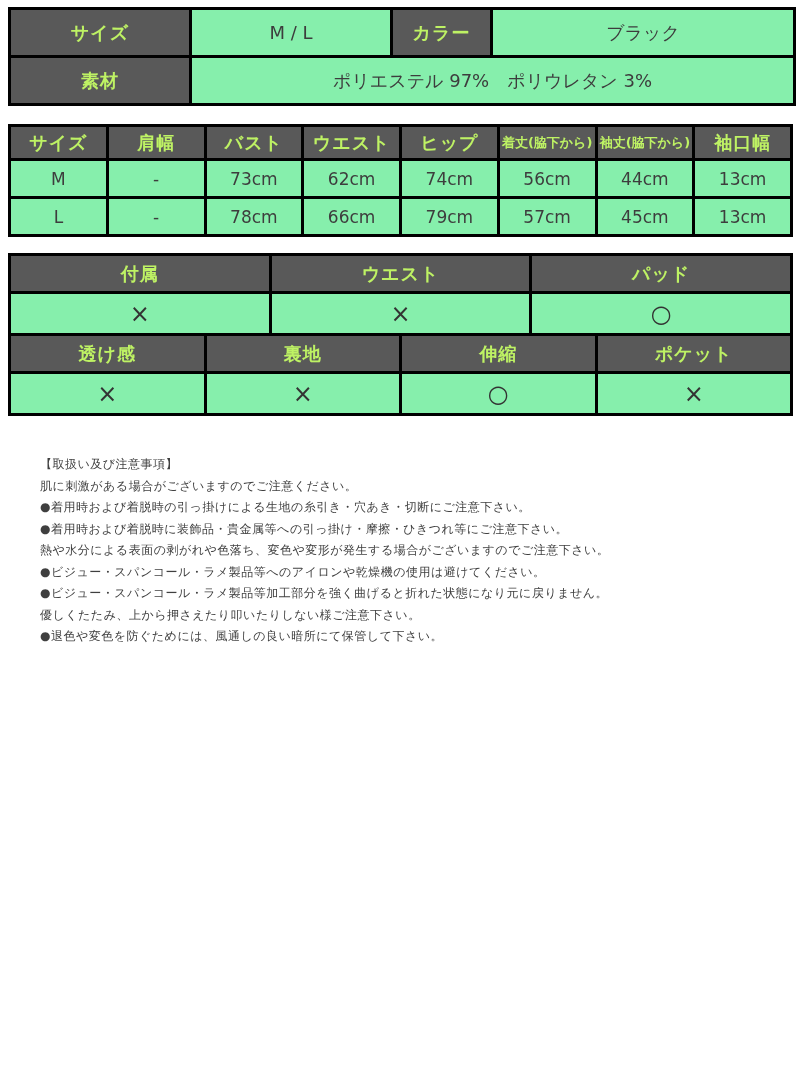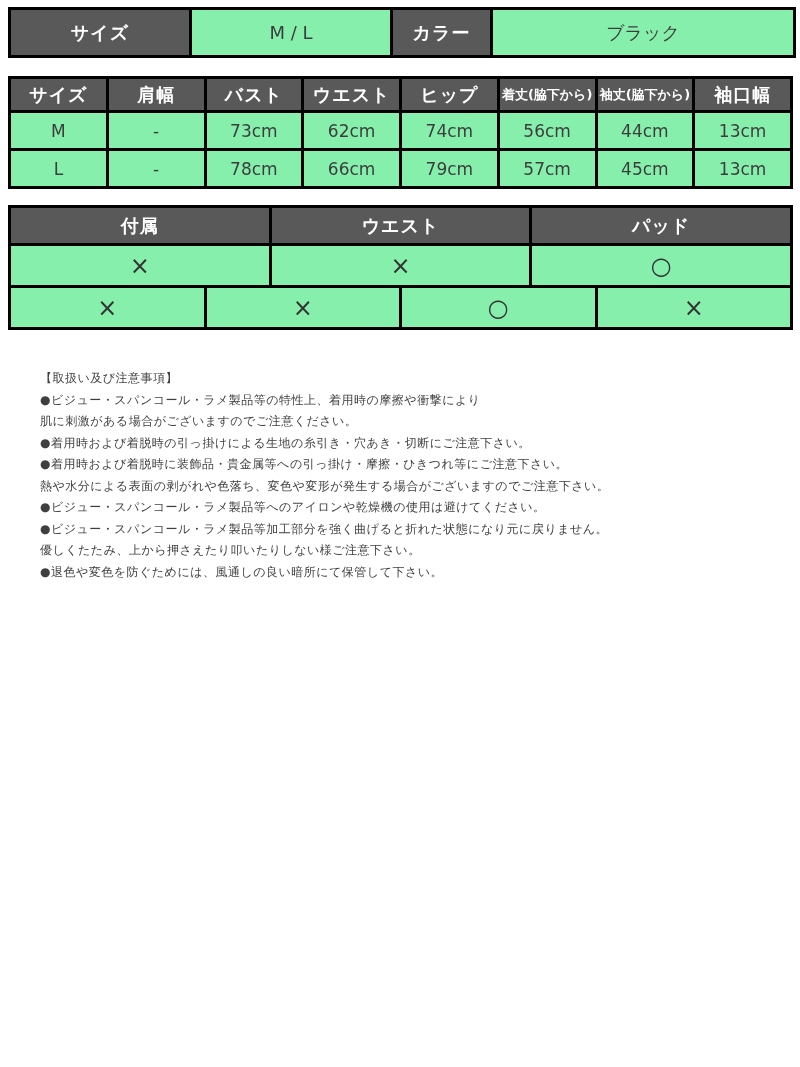--- a/index.html
+++ b/index.html
@@ -20,21 +20,21 @@
   }
   td, th {
     border: 3px solid #000000;
     text-align: center;
     vertical-align: middle;
     padding: 0;
     overflow: hidden;
   }
   th.hd {
     background: #595959;
-    color: #ffffff;
+    color: #bef264;
     font-size: 18px;
     font-weight: bold;
     letter-spacing: 1px;
     text-align: center;
   }
   th.hd.small { font-size: 13px; letter-spacing: 0; }
   td.val { font-size: 18px; color: #3d3d3d; background: #86efac; }
 
   #spec-table tr { height: 48px; }
   #spec-table { margin-bottom: 18px; }
@@ -69,20 +69,24 @@
         <col style="width:201px">
         <col style="width:100px">
         <col style="width:303px">
       </colgroup>
     <tbody>
         <tr>
       <th class="hd">サイズ</th>
       <td class="val">M / L</td>
       <th class="hd">カラー</th>
       <td class="val">ブラック</td>
+    </tr>
+    <tr>
+      <th class="hd">素材</th>
+      <td class="val" colspan="3">ポリエステル 97%　ポリウレタン 3%</td>
     </tr>
   </tbody>
     </table>
 
   <table id="meas-table">
     <tbody>
         <tr class="hrow">
       <th class="hd">サイズ</th>
       <th class="hd">肩幅</th>
       <th class="hd">バスト</th>
@@ -125,32 +129,37 @@
     <tr class="drow">
       <td class="val mark">×</td>
       <td class="val mark">×</td>
       <td class="val mark">○</td>
     </tr>
   </tbody>
     </table>
 
   <table id="feat-b">
     <tbody>
+        <tr class="hrow">
+      <th class="hd">透け感</th>
+      <th class="hd">裏地</th>
+      <th class="hd">伸縮</th>
+      <th class="hd">ポケット</th>
+    </tr>
     <tr class="drow">
       <td class="val mark">×</td>
       <td class="val mark">×</td>
       <td class="val mark">○</td>
       <td class="val mark">×</td>
     </tr>
   </tbody>
     </table>
 
   <div class="notes">
     <div>【取扱い及び注意事項】</div>
-    <div>●ビジュー・スパンコール・ラメ製品等の特性上、着用時の摩擦や衝撃により</div>
     <div>肌に刺激がある場合がございますのでご注意ください。</div>
     <div>●着用時および着脱時の引っ掛けによる生地の糸引き・穴あき・切断にご注意下さい。</div>
     <div>●着用時および着脱時に装飾品・貴金属等への引っ掛け・摩擦・ひきつれ等にご注意下さい。</div>
     <div>熱や水分による表面の剥がれや色落ち、変色や変形が発生する場合がございますのでご注意下さい。</div>
     <div>●ビジュー・スパンコール・ラメ製品等へのアイロンや乾燥機の使用は避けてください。</div>
     <div>●ビジュー・スパンコール・ラメ製品等加工部分を強く曲げると折れた状態になり元に戻りません。</div>
     <div>優しくたたみ、上から押さえたり叩いたりしない様ご注意下さい。</div>
     <div>●退色や変色を防ぐためには、風通しの良い暗所にて保管して下さい。</div>
   </div>
 

